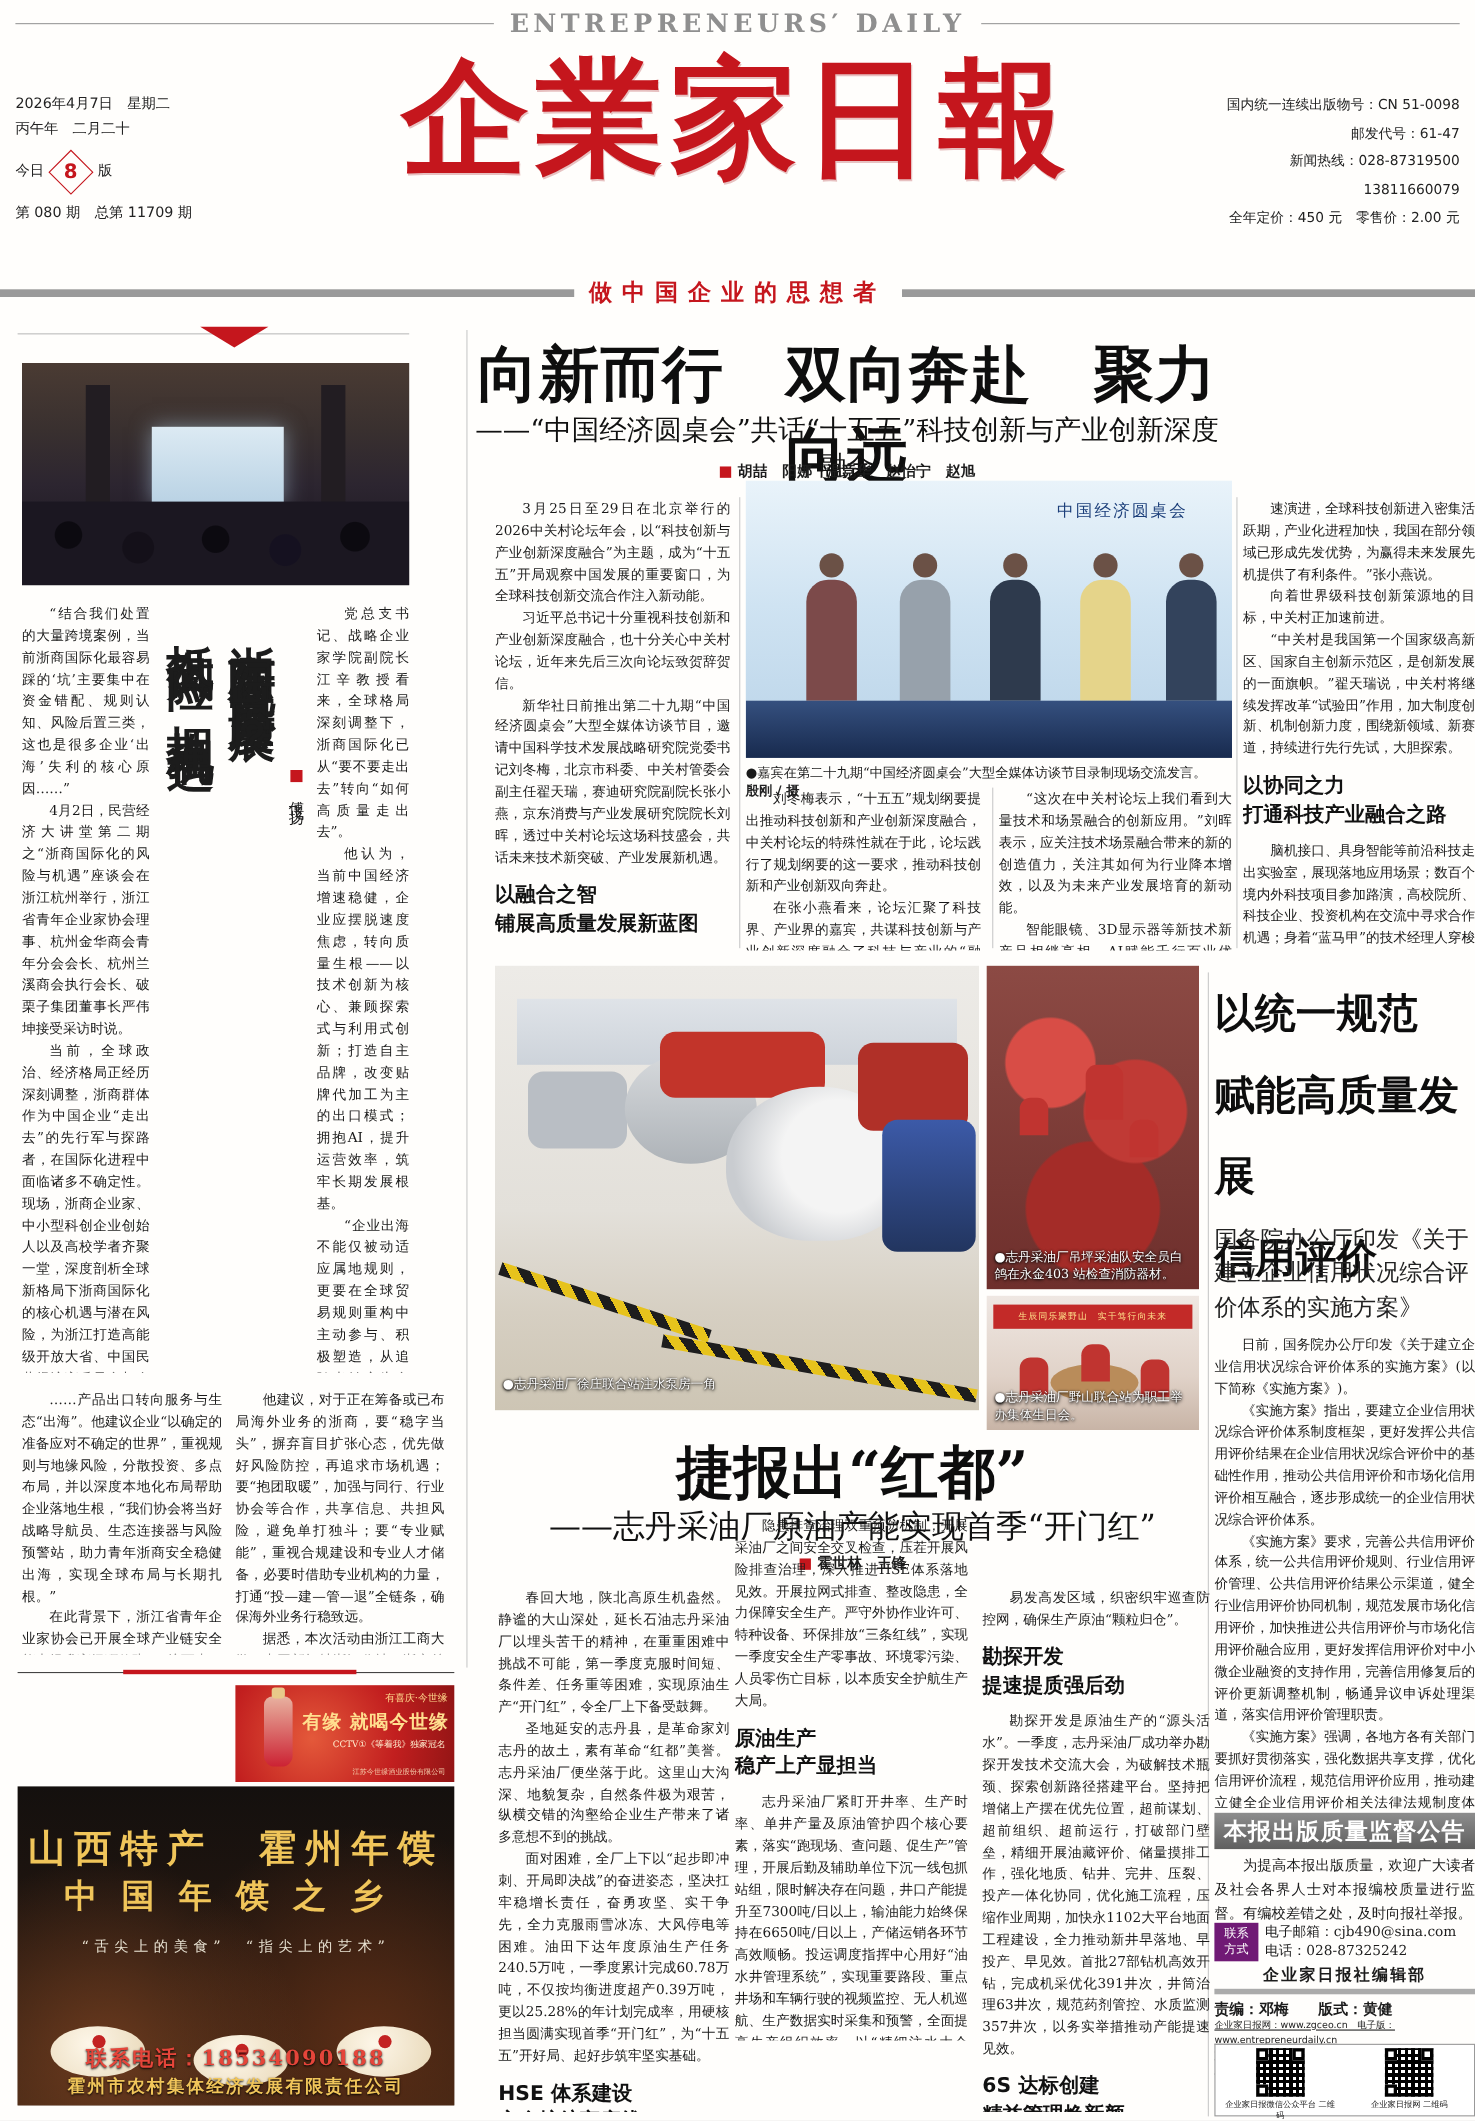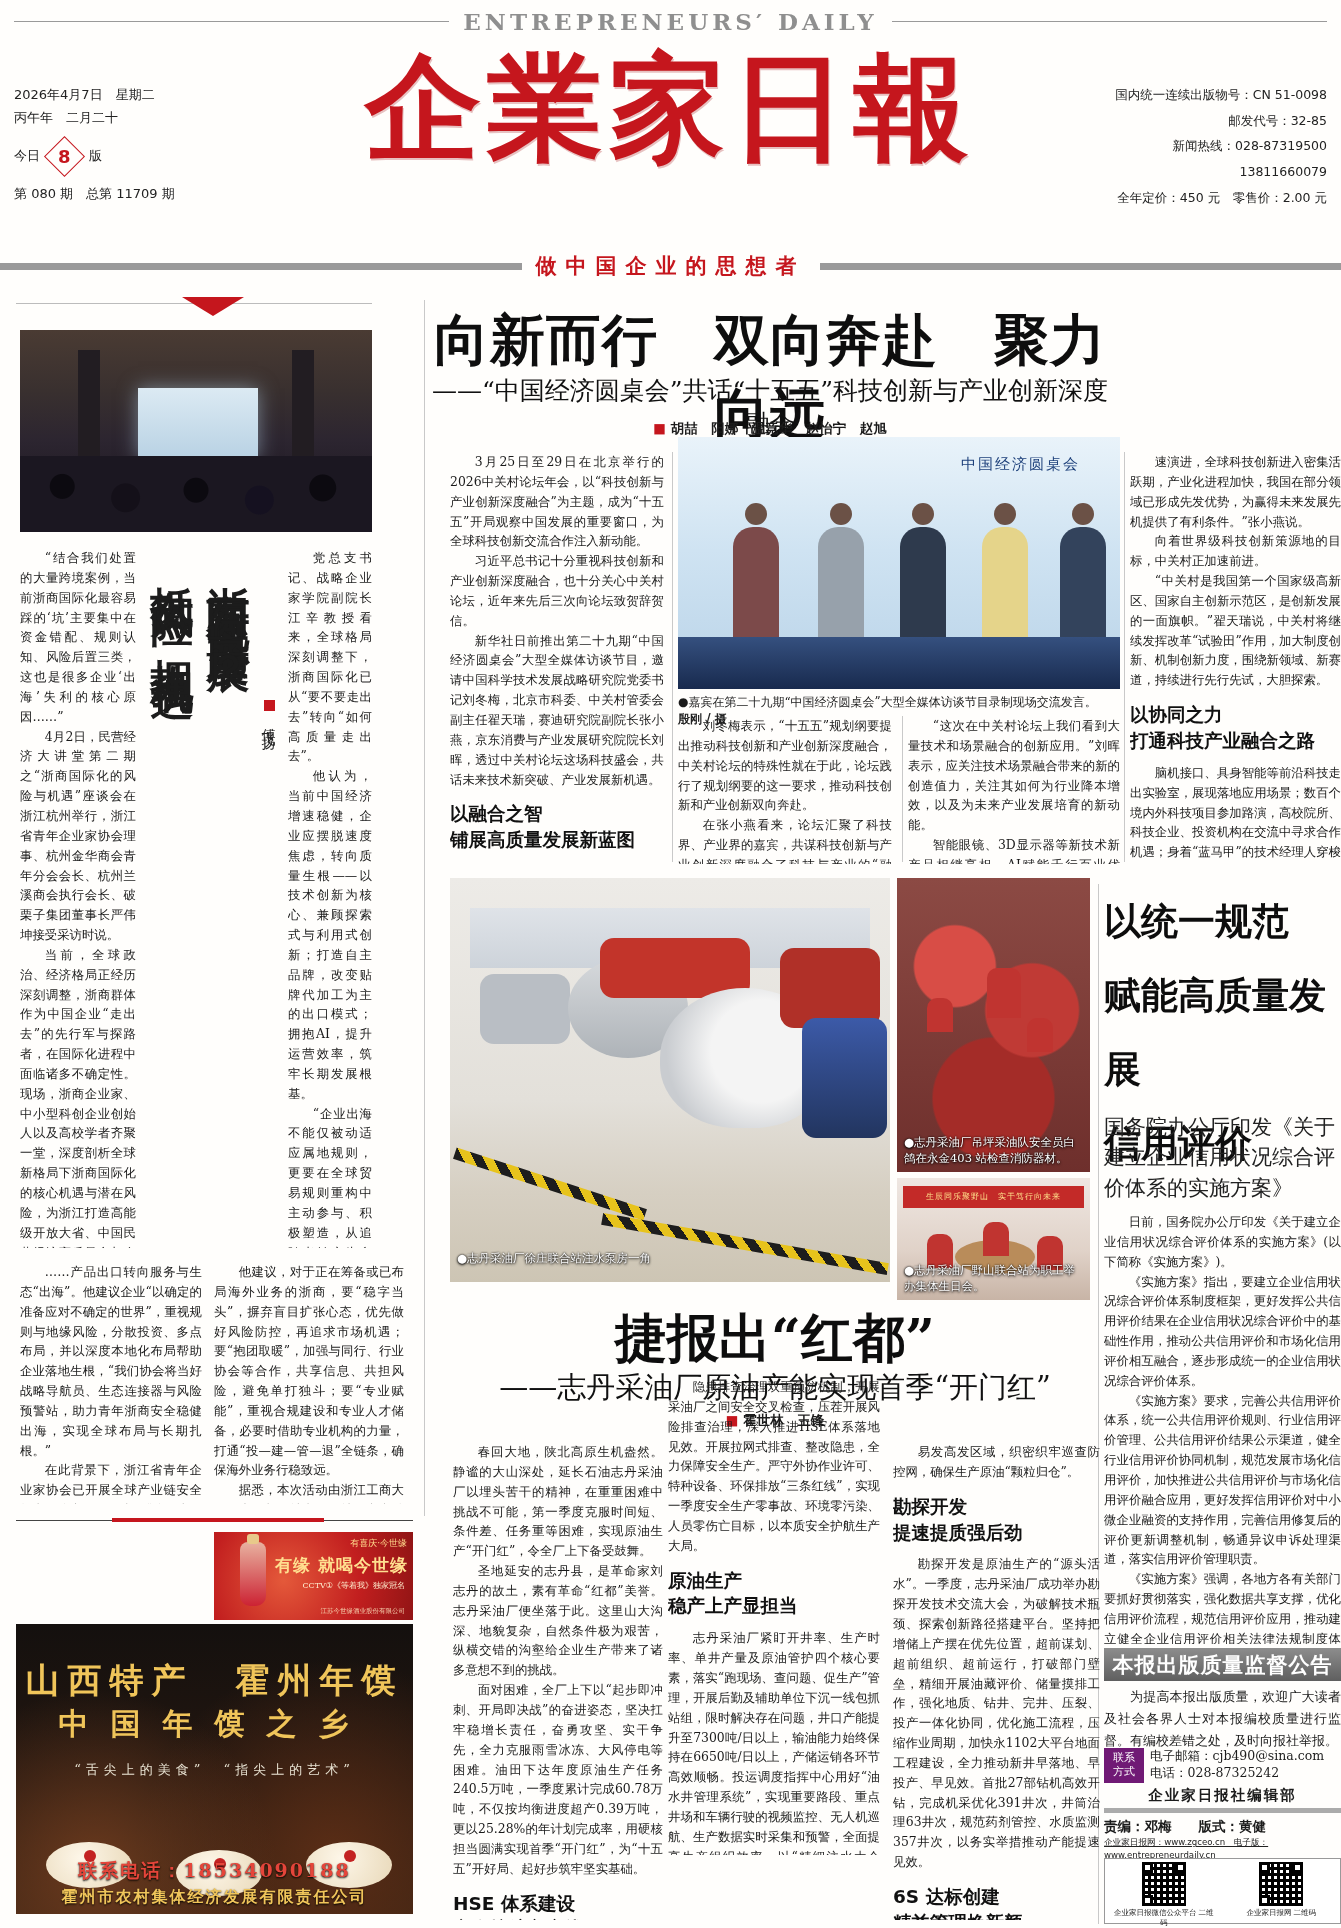--- a/index.html
+++ b/index.html
@@ -166,21 +166,21 @@
         </span>
       <span>版</span>
     </div>
     <div>第 080 期　总第 11709 期</div>
   </div>
 
   <div class="abs papertitle">企業家日報</div>
 
   <div class="abs mastright">
     <div>国内统一连续出版物号：CN 51-0098</div>
-    <div>邮发代号：32-85</div>
+    <div>邮发代号：61-47</div>
     <div>新闻热线：028-87319500</div>
     <div>13811660079</div>
     <div>全年定价：450 元　零售价：2.00 元</div>
   </div>
 
   <div class="abs sloganbar">
     <div class="bar"></div>
     <div class="t">做中国企业的思想者</div>
     <div class="bar"></div>
   </div>

